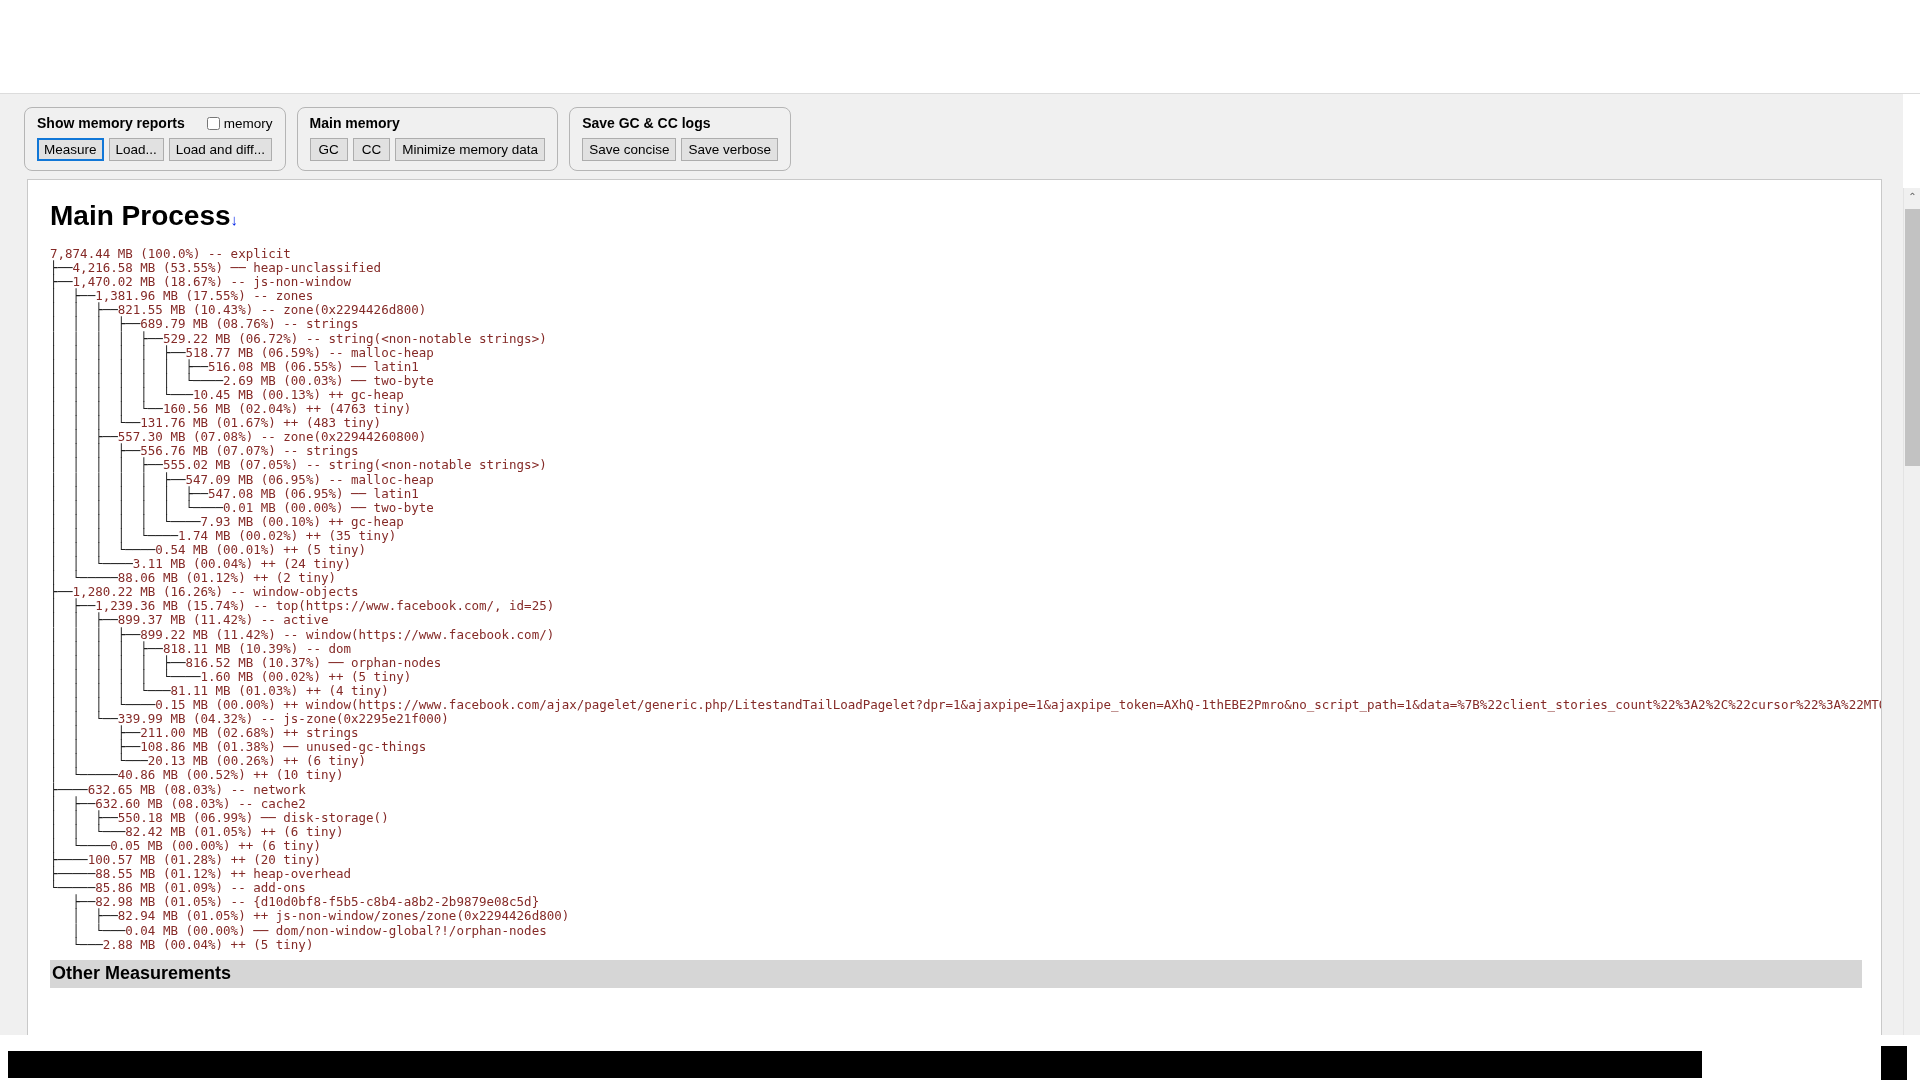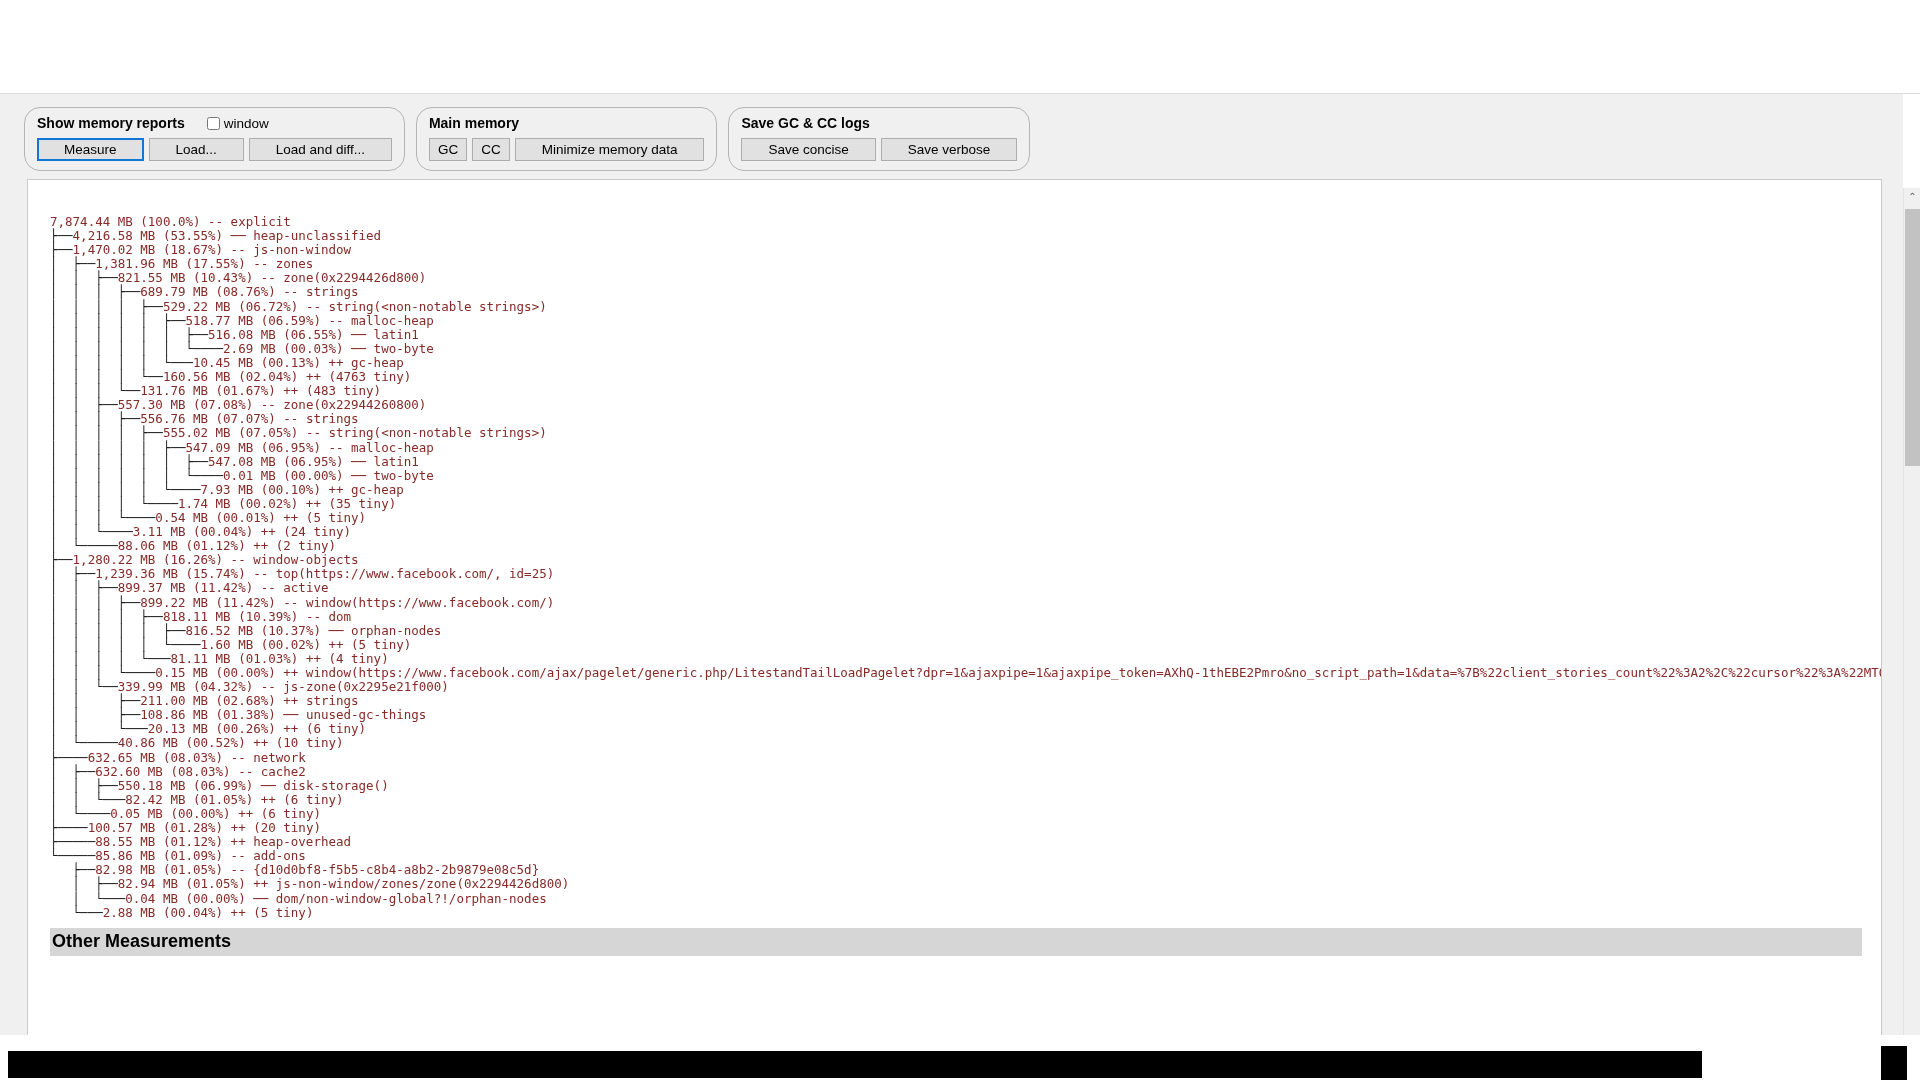--- a/index.html
+++ b/index.html
@@ -6,29 +6,29 @@
   body{
     width:1920px;height:1080px;position:relative;overflow:hidden;
     background:#ffffff;font-family:"Liberation Sans",sans-serif;color:#000;
   }
   
   .top-strip{position:absolute;left:0;top:0;width:1920px;height:93px;background:#ffffff;border-bottom:1px solid #dcdcdc;}
   
   .page{position:absolute;left:0;top:94px;width:1903px;height:941px;background:#f0f0f0;}
   
   .ops{position:absolute;left:24px;top:13px;display:flex;gap:11px;}
-  .opgroup{border:1px solid #b5b5b5;border-radius:16px;padding:7px 12px 9px 12px;background:#f0f0f0;}
+  .opgroup{border:1px solid #b5b5b5;border-radius:8px;padding:7px 12px 9px 12px;background:#f0f0f0;}
   .oplegendrow{display:flex;align-items:center;gap:22px;white-space:nowrap;}
   .oplegend{font-weight:bold;font-size:14px;}
   .cblabel{display:flex;align-items:center;gap:4px;font-size:13.5px;}
   .cblabel input{width:13px;height:13px;margin:0;accent-color:#444;}
   .opbuttons{display:flex;gap:5px;margin-top:7px;}
   button{
     font-family:"Liberation Sans",sans-serif;font-size:13.5px;
-    background:#e1e1e1;border:1px solid #adadad;padding:3px 26px;color:#000;
+    background:#e1e1e1;border:1px solid #adadad;padding:3px 6px;color:#000;
   }
   button.focused{border:1px solid #1177d7;box-shadow:0 0 0 1px #1177d7 inset;}
   
   .content-box{
     position:absolute;left:27px;top:85px;width:1855px;height:857px;
     background:#ffffff;border:1px solid #c9c9c9;border-bottom:none;
     padding:20px 0 0 22px;box-sizing:border-box;overflow:hidden;
   }
   .process-title{font-size:28px;font-weight:bold;display:inline;}
   .anchor-link{color:#0023e8;font-size:15px;text-decoration:none;}
@@ -62,21 +62,21 @@
 
 <div class="page">
 
   <div class="ops">
 
     <div class="opgroup">
       <div class="oplegendrow">
         <span class="oplegend">Show memory reports</span>
         <label class="cblabel">
           <input type="checkbox" style="">
-          <span>window</span>
+          <span>memory</span>
         </label>
       </div>
       <div class="opbuttons">
         <button class="focused">Measure</button>
         <button>Load...</button>
         <button>Load and diff...</button>
       </div>
     </div>
 
 
@@ -97,20 +97,23 @@
       </div>
       <div class="opbuttons">
         <button>Save concise</button>
         <button>Save verbose</button>
       </div>
     </div>
 
   </div>
 
   <div class="content-box">
+    <div>
+      <h1 class="process-title">Main Process</h1><a href="#" class="anchor-link">↓</a>
+    </div>
 
 
     <div class="tree" id="memory-tree"><div><span class="tl" style="color: rgb(31, 31, 31);"></span><span class="tx" style="color: rgb(133, 42, 39);">7,874.44 MB (100.0%) -- explicit</span></div><div><span class="tl" style="color: rgb(31, 31, 31);">├──</span><span class="tx" style="color: rgb(133, 42, 39);">4,216.58 MB (53.55%) ── heap-unclassified</span></div><div><span class="tl" style="color: rgb(31, 31, 31);">├──</span><span class="tx" style="color: rgb(133, 42, 39);">1,470.02 MB (18.67%) -- js-non-window</span></div><div><span class="tl" style="color: rgb(31, 31, 31);">│  ├──</span><span class="tx" style="color: rgb(133, 42, 39);">1,381.96 MB (17.55%) -- zones</span></div><div><span class="tl" style="color: rgb(31, 31, 31);">│  │  ├──</span><span class="tx" style="color: rgb(133, 42, 39);">821.55 MB (10.43%) -- zone(0x2294426d800)</span></div><div><span class="tl" style="color: rgb(31, 31, 31);">│  │  │  ├──</span><span class="tx" style="color: rgb(133, 42, 39);">689.79 MB (08.76%) -- strings</span></div><div><span class="tl" style="color: rgb(31, 31, 31);">│  │  │  │  ├──</span><span class="tx" style="color: rgb(133, 42, 39);">529.22 MB (06.72%) -- string(&lt;non-notable strings&gt;)</span></div><div><span class="tl" style="color: rgb(31, 31, 31);">│  │  │  │  │  ├──</span><span class="tx" style="color: rgb(133, 42, 39);">518.77 MB (06.59%) -- malloc-heap</span></div><div><span class="tl" style="color: rgb(31, 31, 31);">│  │  │  │  │  │  ├──</span><span class="tx" style="color: rgb(133, 42, 39);">516.08 MB (06.55%) ── latin1</span></div><div><span class="tl" style="color: rgb(31, 31, 31);">│  │  │  │  │  │  └────</span><span class="tx" style="color: rgb(133, 42, 39);">2.69 MB (00.03%) ── two-byte</span></div><div><span class="tl" style="color: rgb(31, 31, 31);">│  │  │  │  │  └───</span><span class="tx" style="color: rgb(133, 42, 39);">10.45 MB (00.13%) ++ gc-heap</span></div><div><span class="tl" style="color: rgb(31, 31, 31);">│  │  │  │  └──</span><span class="tx" style="color: rgb(133, 42, 39);">160.56 MB (02.04%) ++ (4763 tiny)</span></div><div><span class="tl" style="color: rgb(31, 31, 31);">│  │  │  └──</span><span class="tx" style="color: rgb(133, 42, 39);">131.76 MB (01.67%) ++ (483 tiny)</span></div><div><span class="tl" style="color: rgb(31, 31, 31);">│  │  ├──</span><span class="tx" style="color: rgb(133, 42, 39);">557.30 MB (07.08%) -- zone(0x22944260800)</span></div><div><span class="tl" style="color: rgb(31, 31, 31);">│  │  │  ├──</span><span class="tx" style="color: rgb(133, 42, 39);">556.76 MB (07.07%) -- strings</span></div><div><span class="tl" style="color: rgb(31, 31, 31);">│  │  │  │  ├──</span><span class="tx" style="color: rgb(133, 42, 39);">555.02 MB (07.05%) -- string(&lt;non-notable strings&gt;)</span></div><div><span class="tl" style="color: rgb(31, 31, 31);">│  │  │  │  │  ├──</span><span class="tx" style="color: rgb(133, 42, 39);">547.09 MB (06.95%) -- malloc-heap</span></div><div><span class="tl" style="color: rgb(31, 31, 31);">│  │  │  │  │  │  ├──</span><span class="tx" style="color: rgb(133, 42, 39);">547.08 MB (06.95%) ── latin1</span></div><div><span class="tl" style="color: rgb(31, 31, 31);">│  │  │  │  │  │  └────</span><span class="tx" style="color: rgb(133, 42, 39);">0.01 MB (00.00%) ── two-byte</span></div><div><span class="tl" style="color: rgb(31, 31, 31);">│  │  │  │  │  └────</span><span class="tx" style="color: rgb(133, 42, 39);">7.93 MB (00.10%) ++ gc-heap</span></div><div><span class="tl" style="color: rgb(31, 31, 31);">│  │  │  │  └────</span><span class="tx" style="color: rgb(133, 42, 39);">1.74 MB (00.02%) ++ (35 tiny)</span></div><div><span class="tl" style="color: rgb(31, 31, 31);">│  │  │  └────</span><span class="tx" style="color: rgb(133, 42, 39);">0.54 MB (00.01%) ++ (5 tiny)</span></div><div><span class="tl" style="color: rgb(31, 31, 31);">│  │  └────</span><span class="tx" style="color: rgb(133, 42, 39);">3.11 MB (00.04%) ++ (24 tiny)</span></div><div><span class="tl" style="color: rgb(31, 31, 31);">│  └─────</span><span class="tx" style="color: rgb(133, 42, 39);">88.06 MB (01.12%) ++ (2 tiny)</span></div><div><span class="tl" style="color: rgb(31, 31, 31);">├──</span><span class="tx" style="color: rgb(133, 42, 39);">1,280.22 MB (16.26%) -- window-objects</span></div><div><span class="tl" style="color: rgb(31, 31, 31);">│  ├──</span><span class="tx" style="color: rgb(133, 42, 39);">1,239.36 MB (15.74%) -- top(https://www.facebook.com/, id=25)</span></div><div><span class="tl" style="color: rgb(31, 31, 31);">│  │  ├──</span><span class="tx" style="color: rgb(133, 42, 39);">899.37 MB (11.42%) -- active</span></div><div><span class="tl" style="color: rgb(31, 31, 31);">│  │  │  ├──</span><span class="tx" style="color: rgb(133, 42, 39);">899.22 MB (11.42%) -- window(https://www.facebook.com/)</span></div><div><span class="tl" style="color: rgb(31, 31, 31);">│  │  │  │  ├──</span><span class="tx" style="color: rgb(133, 42, 39);">818.11 MB (10.39%) -- dom</span></div><div><span class="tl" style="color: rgb(31, 31, 31);">│  │  │  │  │  ├──</span><span class="tx" style="color: rgb(133, 42, 39);">816.52 MB (10.37%) ── orphan-nodes</span></div><div><span class="tl" style="color: rgb(31, 31, 31);">│  │  │  │  │  └────</span><span class="tx" style="color: rgb(133, 42, 39);">1.60 MB (00.02%) ++ (5 tiny)</span></div><div><span class="tl" style="color: rgb(31, 31, 31);">│  │  │  │  └───</span><span class="tx" style="color: rgb(133, 42, 39);">81.11 MB (01.03%) ++ (4 tiny)</span></div><div><span class="tl" style="color: rgb(31, 31, 31);">│  │  │  └────</span><span class="tx" style="color: rgb(133, 42, 39);">0.15 MB (00.00%) ++ window(https://www.facebook.com/ajax/pagelet/generic.php/LitestandTailLoadPagelet?dpr=1&amp;ajaxpipe=1&amp;ajaxpipe_token=AXhQ-1thEBE2Pmro&amp;no_script_path=1&amp;data=%7B%22client_stories_count%22%3A2%2C%22cursor%22%3A%22MTQ3NTg0NzIyN…</span></div><div><span class="tl" style="color: rgb(31, 31, 31);">│  │  └──</span><span class="tx" style="color: rgb(133, 42, 39);">339.99 MB (04.32%) -- js-zone(0x2295e21f000)</span></div><div><span class="tl" style="color: rgb(31, 31, 31);">│  │     ├──</span><span class="tx" style="color: rgb(133, 42, 39);">211.00 MB (02.68%) ++ strings</span></div><div><span class="tl" style="color: rgb(31, 31, 31);">│  │     ├──</span><span class="tx" style="color: rgb(133, 42, 39);">108.86 MB (01.38%) ── unused-gc-things</span></div><div><span class="tl" style="color: rgb(31, 31, 31);">│  │     └───</span><span class="tx" style="color: rgb(133, 42, 39);">20.13 MB (00.26%) ++ (6 tiny)</span></div><div><span class="tl" style="color: rgb(31, 31, 31);">│  └─────</span><span class="tx" style="color: rgb(133, 42, 39);">40.86 MB (00.52%) ++ (10 tiny)</span></div><div><span class="tl" style="color: rgb(31, 31, 31);">├────</span><span class="tx" style="color: rgb(133, 42, 39);">632.65 MB (08.03%) -- network</span></div><div><span class="tl" style="color: rgb(31, 31, 31);">│  ├──</span><span class="tx" style="color: rgb(133, 42, 39);">632.60 MB (08.03%) -- cache2</span></div><div><span class="tl" style="color: rgb(31, 31, 31);">│  │  ├──</span><span class="tx" style="color: rgb(133, 42, 39);">550.18 MB (06.99%) ── disk-storage()</span></div><div><span class="tl" style="color: rgb(31, 31, 31);">│  │  └───</span><span class="tx" style="color: rgb(133, 42, 39);">82.42 MB (01.05%) ++ (6 tiny)</span></div><div><span class="tl" style="color: rgb(31, 31, 31);">│  └────</span><span class="tx" style="color: rgb(133, 42, 39);">0.05 MB (00.00%) ++ (6 tiny)</span></div><div><span class="tl" style="color: rgb(31, 31, 31);">├────</span><span class="tx" style="color: rgb(133, 42, 39);">100.57 MB (01.28%) ++ (20 tiny)</span></div><div><span class="tl" style="color: rgb(31, 31, 31);">├─────</span><span class="tx" style="color: rgb(133, 42, 39);">88.55 MB (01.12%) ++ heap-overhead</span></div><div><span class="tl" style="color: rgb(31, 31, 31);">└─────</span><span class="tx" style="color: rgb(133, 42, 39);">85.86 MB (01.09%) -- add-ons</span></div><div><span class="tl" style="color: rgb(31, 31, 31);">   ├──</span><span class="tx" style="color: rgb(133, 42, 39);">82.98 MB (01.05%) -- {d10d0bf8-f5b5-c8b4-a8b2-2b9879e08c5d}</span></div><div><span class="tl" style="color: rgb(31, 31, 31);">   │  ├──</span><span class="tx" style="color: rgb(133, 42, 39);">82.94 MB (01.05%) ++ js-non-window/zones/zone(0x2294426d800)</span></div><div><span class="tl" style="color: rgb(31, 31, 31);">   │  └───</span><span class="tx" style="color: rgb(133, 42, 39);">0.04 MB (00.00%) ── dom/non-window-global?!/orphan-nodes</span></div><div><span class="tl" style="color: rgb(31, 31, 31);">   └───</span><span class="tx" style="color: rgb(133, 42, 39);">2.88 MB (00.04%) ++ (5 tiny)</span></div></div>
 
     <div class="section-header hdr-other" style="background: rgb(214, 214, 214);">Other Measurements</div>
   </div>
 
   <div class="scrollbar">
     <div class="scroll-btn scroll-up">⌃</div>
     <div class="scroll-thumb"></div>

